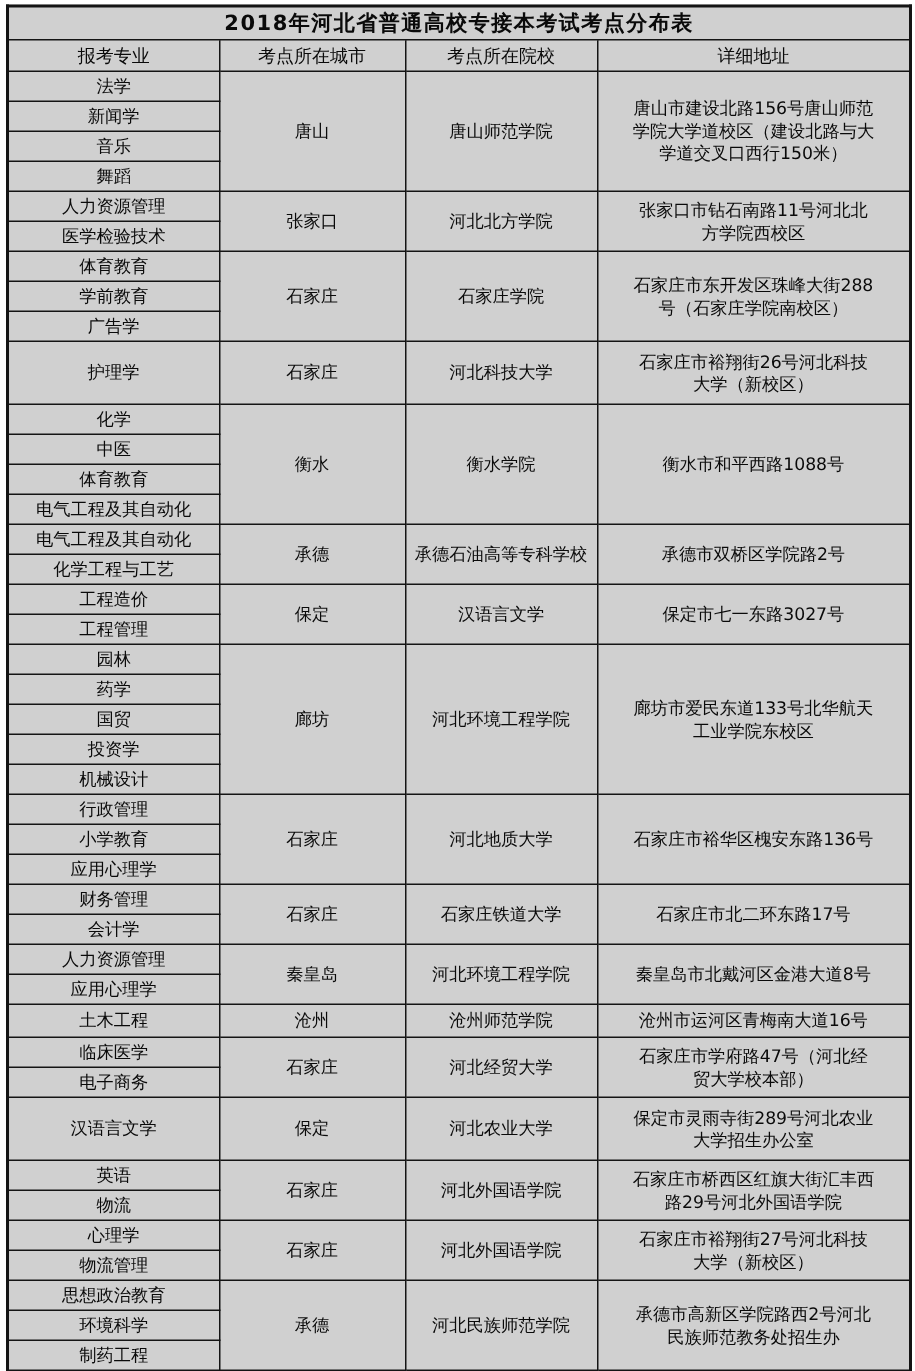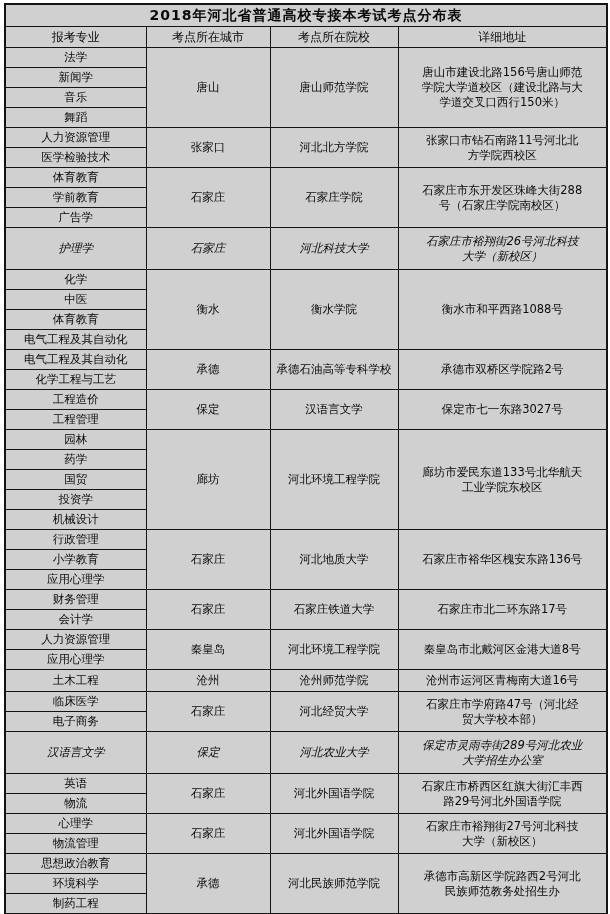--- a/index.html
+++ b/index.html
@@ -12,21 +12,21 @@
     border-collapse:collapse; table-layout:fixed; width:602px;
     background:#d0d0d0; border:2px solid #141414;
   }
   .exam-table th, .exam-table td {
     border:1px solid #141414; padding:0 3px; text-align:center;
     vertical-align:middle; color:#0a0a0a; word-break:break-all;
   }
   tr.title-row th { font-size:14px; font-weight:bold; height:21px; letter-spacing:1px;margin-top:11px; }
   tr.header-row th { font-size:12px; font-weight:normal; height:20px; }
   tbody td { font-size:11.5px; height:19px; line-height:1.2; }
-  tbody tr.tall td { height:39px;font-style:italic; }
+  tbody tr.tall td { height:39px; }
   td.addr { padding:1px 22px; line-height:1.3;margin-left:42px; }
   col.c1 { width:141px; }
   col.c2 { width:124px; }
   col.c3 { width:128px; }
   col.c4 { width:209px; }
 </style>
 </head>
 <body>
 
 <div class="page">

